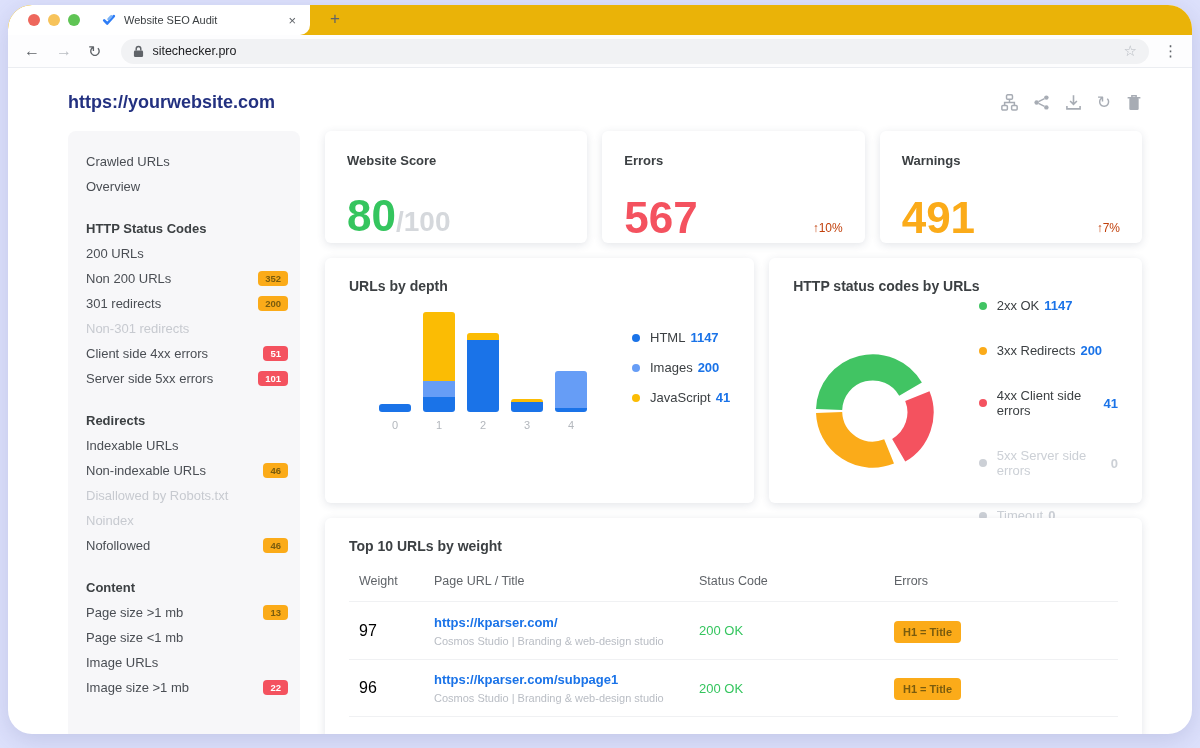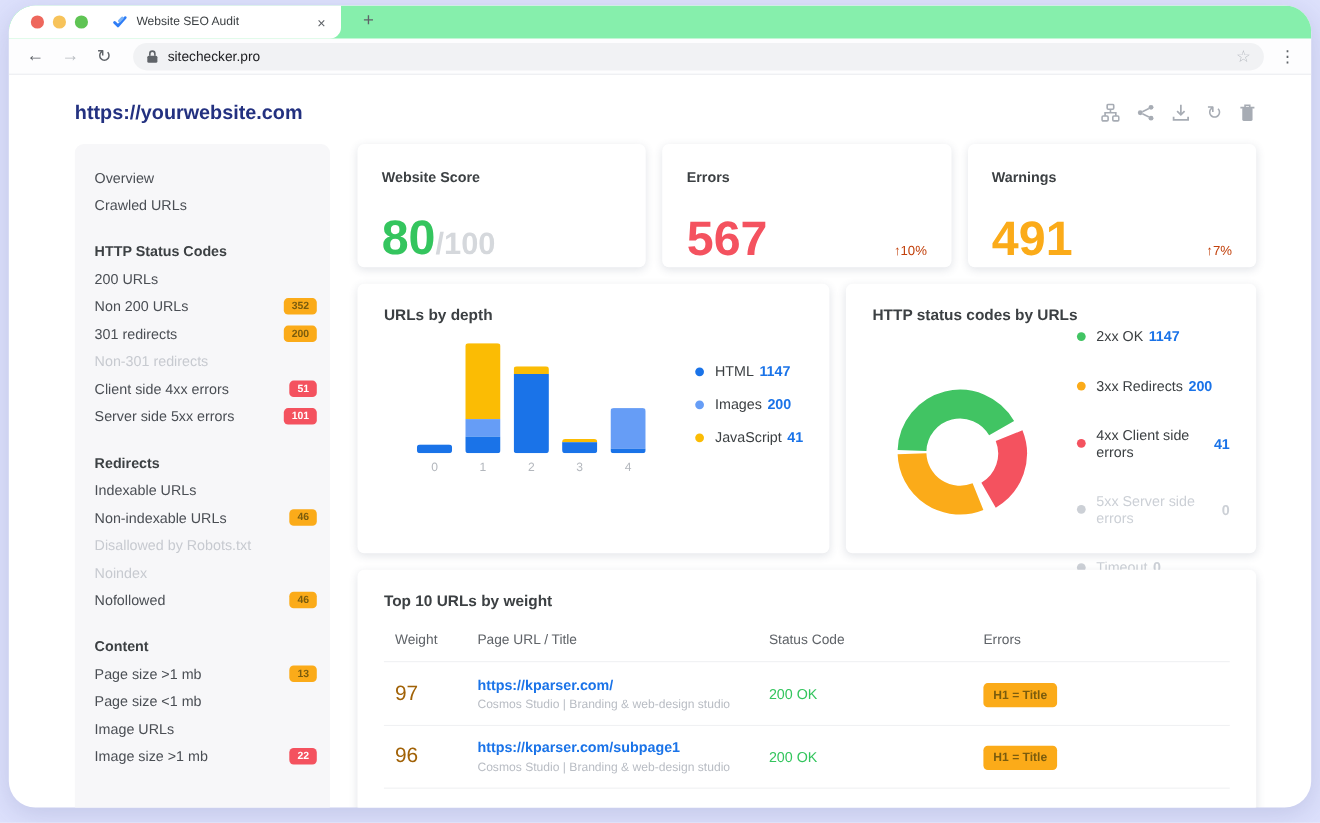--- a/index.html
+++ b/index.html
@@ -3,21 +3,21 @@
 <meta charset="utf-8">
 <style>
   * { margin:0; padding:0; box-sizing:border-box; }
   html,body { width:1200px; height:748px; }
   body { background:#dde1fc; font-family:"Liberation Sans", sans-serif; position:relative; overflow:hidden; }
 
   .window { position:absolute; left:8px; right:8px; top:5px; bottom:14px; background:#fff;
             border-radius:24px; overflow:hidden; box-shadow:0 6px 24px rgba(70,80,140,.18); }
 
   
-  .tabstrip { height:30px; background:#86efac; position:relative; }
+  .tabstrip { height:30px; background:#eab308; position:relative; }
   .tab-left { position:absolute; left:0; top:0; height:30px; width:302px; background:#fff;
               border-radius:24px 0 10px 0; display:flex; align-items:center; padding-left:20px; }
   .lights { display:flex; gap:8px; margin-right:22px; }
   .light { width:12px; height:12px; border-radius:50%; }
   .light.red{ background:#ee675c; } .light.yellow{ background:#f7c35a; } .light.green{ background:#5fc454; }
   .tab { display:flex; align-items:center; gap:8px; flex:1; padding-right:14px; }
   .tab-title { font-size:11px; color:#3c4043; flex:1; white-space:nowrap; overflow:hidden; }
   .tab-close { font-size:13px; color:#5f6368; cursor:default; }
   .newtab { position:absolute; left:322px; top:4px; font-size:17px; color:#5f6368; }
 
@@ -87,21 +87,21 @@
   .donut-area { display:flex; align-items:center; margin-top:4px; }
   .donut-svg { margin-left:16px; }
   .donut-legend { margin-left:42px; gap:30px; }
 
   
   .table-card { padding:20px 24px 4px 24px; min-height:222px; }
   .tgrid { display:grid; grid-template-columns:85px 265px 195px 1fr; align-items:center; }
   .thead { margin-top:20px; padding-bottom:13px; font-size:12.5px; color:#5f6368; }
   .trow { border-top:1px solid #f0f1f3; height:58px; }
   .trow:last-child { border-bottom:1px solid #f0f1f3; }
-  .cell-weight { font-size:19px; color:#a16207; padding-left:10px; }
+  .cell-weight { font-size:16px; color:#000000; padding-left:10px; }
   .cell-link { font-size:13px; font-weight:bold; color:#1a73e8; text-decoration:none; display:block; }
   .cell-sub { font-size:11px; color:#b9bdc4; margin-top:5px; }
   .cell-status { font-size:13px; color:#34c55e; }
 </style>
 </head>
 <body>
 
 <div class="window">
 
   <div class="tabstrip">
@@ -165,24 +165,24 @@
           <rect x="2.6" y="3.6" width="8.8" height="11.4" rx="1.2" fill="#a7acb4"></rect>
         </svg>
       </div>
     </div>
 
     <div class="layout">
 
       <div class="sidebar" id="sidebar">
           <div class="side-section">
             <div class="side-item">
+              <span>Crawled URLs</span>
+            </div>
+            <div class="side-item">
               <span>Overview</span>
-            </div>
-            <div class="side-item">
-              <span>Crawled URLs</span>
             </div>
           </div>
           <div class="side-section">
             <div class="side-header">HTTP Status Codes</div>
             <div class="side-item">
               <span>200 URLs</span>
             </div>
             <div class="side-item">
               <span>Non 200 URLs</span>
               <span class="badge badge-yellow">352</span>

